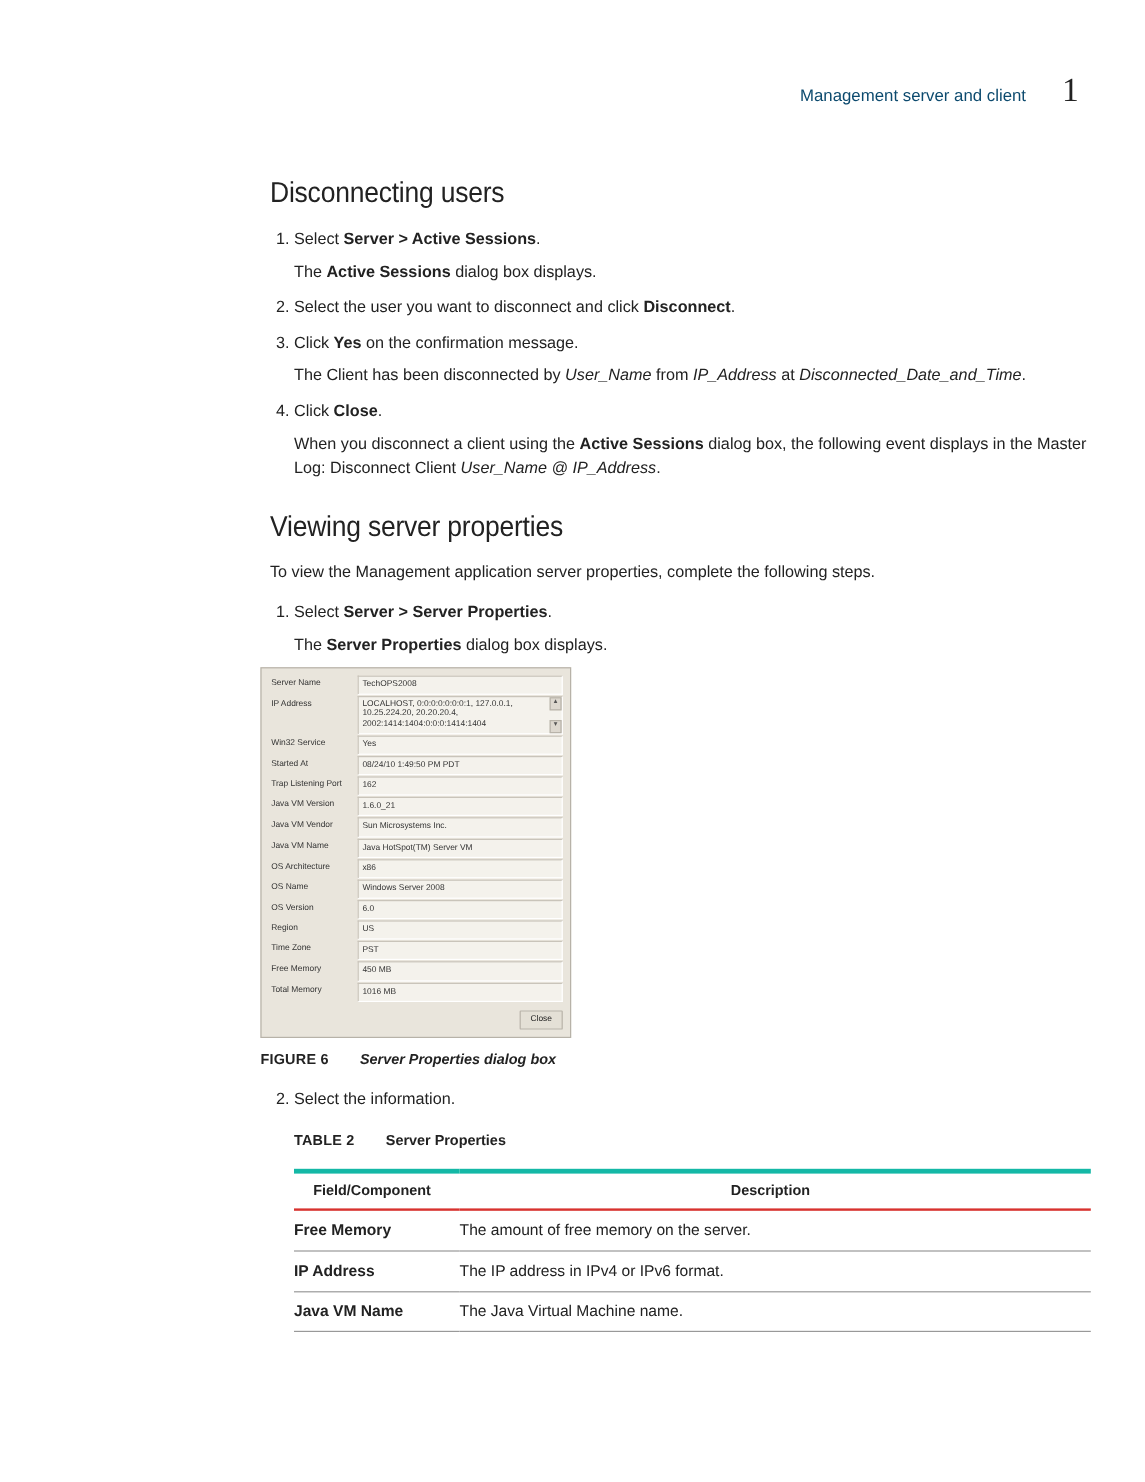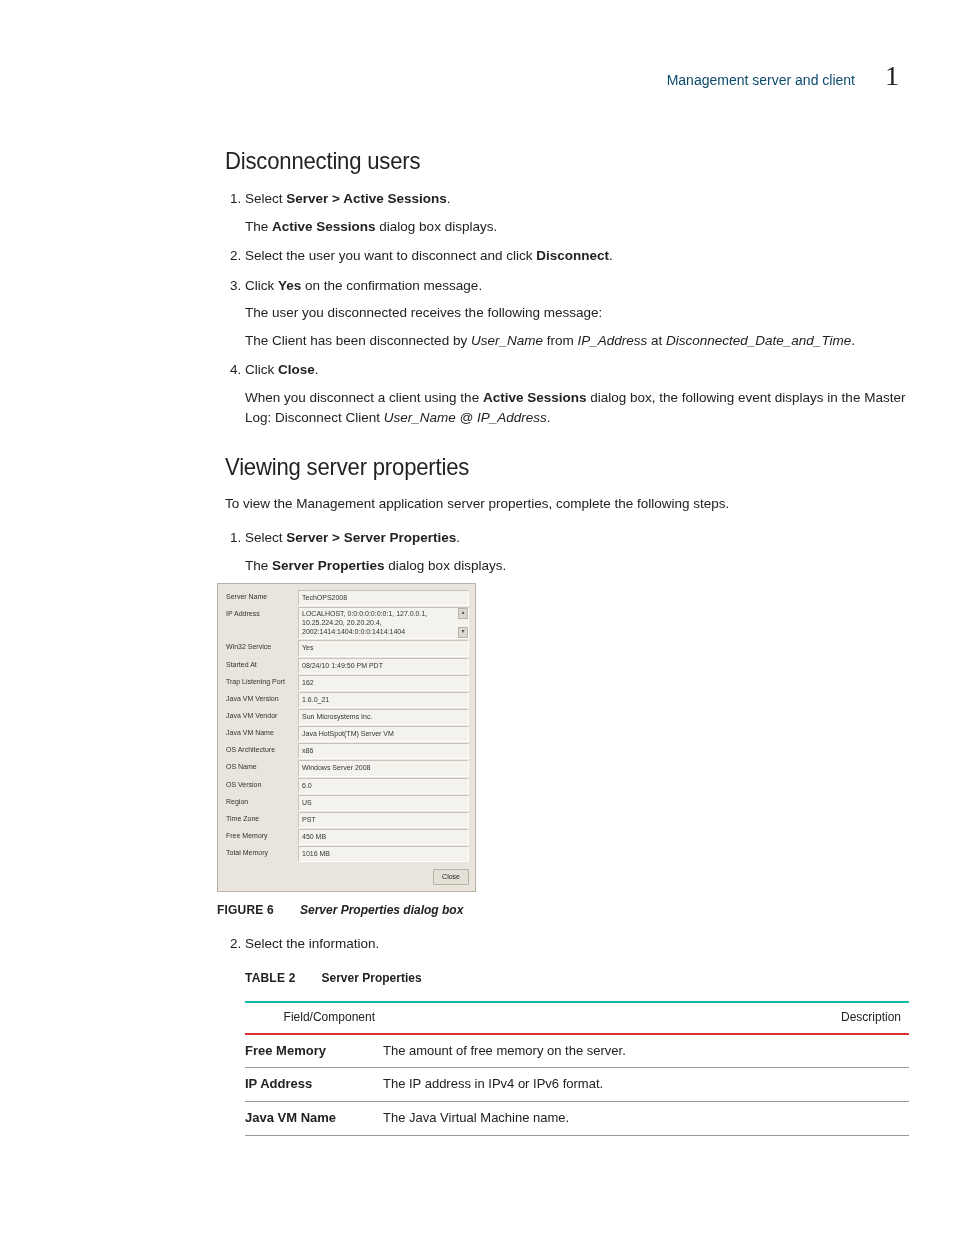--- a/index.html
+++ b/index.html
@@ -89,25 +89,25 @@
   .figcap, .tabcap { font-family: Arial, sans-serif; }
   .figcap .ft, .tabcap .tt { font-stretch: condensed; }
 
   table.proptab {
     width: 100%;
     border-collapse: collapse;
     font-size: 13px;
     margin-top: 4px;
   }
   table.proptab th {
-    text-align: right;
-    font-weight: normal;
+    text-align: center;
+    font-weight: bold;
     font-size: 12px;
     padding: 6px 8px 6px 0;
-    border-top: 2px solid #14b8a6;
+    border-top: 4px solid #14b8a6;
     border-bottom: 2px solid #d8322f;
   }
   table.proptab td {
     padding: 7px 8px 7px 0;
     border-bottom: 1px solid #999;
     vertical-align: top;
   }
   table.proptab td.fc { font-weight: bold; width: 130px; }
 </style>
 </head>
@@ -127,21 +127,20 @@
       <span>Select </span><span class="bold">Server &gt; Active Sessions</span><span>.</span>
       <div class="sub">
         <span>The </span><span class="bold">Active Sessions</span><span> dialog box displays.</span>
       </div>
     </li>
     <li>
       <span>Select the user you want to disconnect and click </span><span class="bold">Disconnect</span><span>.</span>
     </li>
     <li>
       <span>Click </span><span class="bold">Yes</span><span> on the confirmation message.</span>
-      <div class="sub">The user you disconnected receives the following message:</div>
       <div class="sub">
         <span>The Client has been disconnected by </span><span class="italic">User_Name</span><span> from </span><span class="italic">IP_Address</span><span> at </span><span class="italic">Disconnected_Date_and_Time</span><span>.</span>
       </div>
     </li>
     <li>
       <span>Click </span><span class="bold">Close</span><span>.</span>
       <div class="sub">
         <span>When you disconnect a client using the </span><span class="bold">Active Sessions</span><span> dialog box, the following event displays in the Master Log: Disconnect Client </span><span class="italic">User_Name @ IP_Address</span><span>.</span>
       </div>
     </li>

